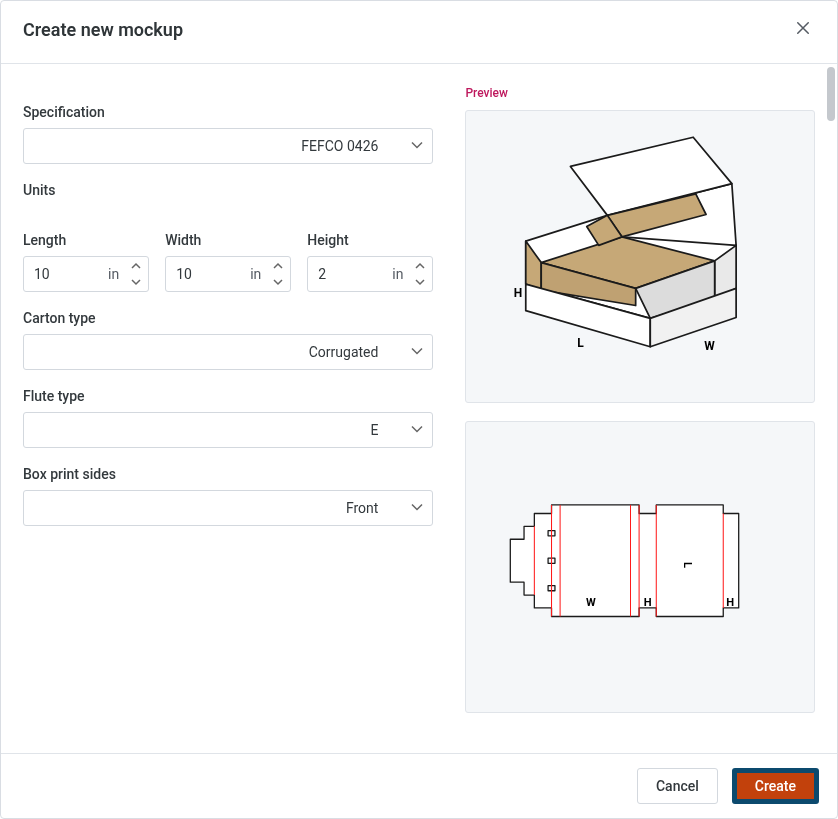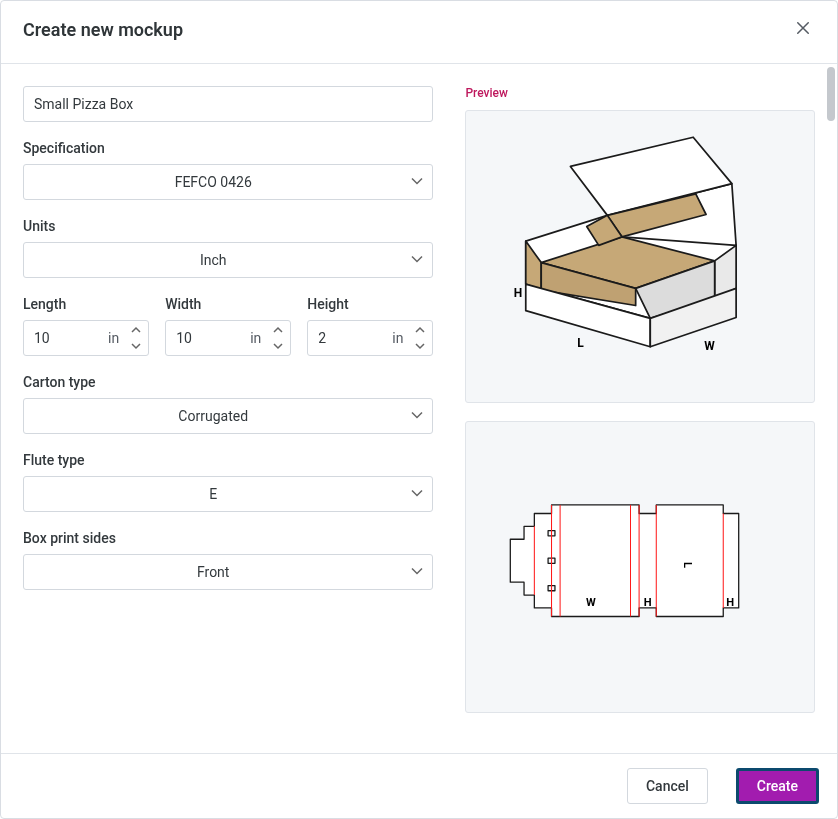--- a/index.html
+++ b/index.html
@@ -26,49 +26,49 @@
     .scrollbar { position:absolute; right:0; top:0; bottom:0; width:12px; }
     .scrollbar:before { content:""; position:absolute; top:3px; right:2px; width:8px; height:54px; background:#c4c8cd; border-radius:4px;}
     .form-col { flex: 1 1 54%; display: flex; flex-direction: column; }
     .preview-col { flex: 1 1 46%; display:flex; flex-direction:column;}
     .form-label { font-size: 14px; font-weight: 500; color: #33393d; margin-bottom: 8px; }
     .form-group { margin-bottom: 18px; }
     .text-input, .select-input, .num-input {
       width: 100%; height: 36px; border: 1px solid #d3d8de; border-radius: 3px;
       padding: 0 10px; font-size: 14px; color:#33393d; background:#fff;
     }
-    .select-input { padding-right: 40px; position: relative; cursor:pointer; text-align:center;}
+    .select-input { padding-right: 54px; position: relative; cursor:pointer; text-align:right;}
     .select-wrap { position: relative; }
     .select-wrap .caret {
       position:absolute; right:10px; top:50%; transform:translateY(-50%);
       pointer-events:none; color:#666;
     }
     .caret svg { width:12px; height:12px; }
-    .dims-row { display:flex; gap:16px; }
+    .dims-row { display:flex; gap:16px;margin-top:8px; }
     .dim-group { flex:1; }
     .num-wrap { position:relative; }
     .num-input { padding-right: 60px; }
     .unit-label { position:absolute; right:30px; top:50%; transform:translateY(-50%); font-size:14px; color:#555b63; pointer-events:none;}
     .spin { position:absolute; right:2px; top:2px; bottom:2px; width:22px; display:flex; flex-direction:column; }
     .spin button { flex:1; border:none; background:none; cursor:pointer; color:#666; display:flex; align-items:center; justify-content:center; padding:0;}
     .spin button svg { width:10px; height:10px; }
     .preview-label { font-size:12px; font-weight:500; color:#be185d; margin-bottom:10px;}
     .preview-box {
       width: 100%; background:#f5f7f9; border:1px solid #e0e4e9; border-radius:3px;
       display:flex; align-items:center; justify-content:center; margin-bottom:18px;
     }
     .preview-box.pv1 { height: 303px; }
     .preview-box.pv2 { height: 303px; }
     .preview-box svg { max-width: 92%; max-height: 92%; }
     .dialog-footer {
-      padding: 14px 18px; display:flex; justify-content:flex-end; gap:28px;
+      padding: 14px 18px; display:flex; justify-content:flex-end; gap:14px;
     }
     .btn { height:36px; padding:0 18px; border-radius:3px; font-size:14px; font-weight:500; cursor:pointer; }
     .btn-secondary { background:#fff; border:1px solid #d3d8de; color:#33393d; }
-    .btn-primary { background:#a21caf; border:3px solid #0c4a6e; color:#fff; }
+    .btn-primary { background:#c2410c; border:5px solid #0c4a6e; color:#fff; }
   </style>
 </head>
 <body>
 
 <div class="dialog">
 
   <div class="dialog-header">
     <h2 class="dialog-title">Create new mockup</h2>
     <button class="close-btn" aria-label="close">
       <span>
@@ -78,49 +78,38 @@
       </span>
     </button>
   </div>
 
   <div class="dialog-body">
     <div class="scrollbar"></div>
 
     <div class="form-col">
 
       <div class="form-group">
-        <input class="text-input" type="text" value="Small Pizza Box" style="">
       </div>
 
       <div class="form-group">
         <div class="form-label">Specification</div>
         <div class="select-wrap">
           <button class="select-input">
             <span>FEFCO 0426</span>
           </button>
           <span class="caret">
             <svg viewBox="0 0 12 12">
                 <path d="M1 3 L6 8 L11 3" fill="none" stroke="#666" stroke-width="1.5"></path>
               </svg>
           </span>
         </div>
       </div>
 
       <div class="form-group">
         <div class="form-label">Units</div>
-        <div class="select-wrap">
-          <button class="select-input">
-            <span>Inch</span>
-          </button>
-          <span class="caret">
-            <svg viewBox="0 0 12 12">
-                <path d="M1 3 L6 8 L11 3" fill="none" stroke="#666" stroke-width="1.5"></path>
-              </svg>
-          </span>
-        </div>
       </div>
 
       <div class="form-group dims-row">
         <div class="dim-group">
           <div class="form-label">Length</div>
           <div class="num-wrap">
             <input class="num-input" type="text" value="10" style="">
             <span class="unit-label">in</span>
             <div class="spin">
               <button>

